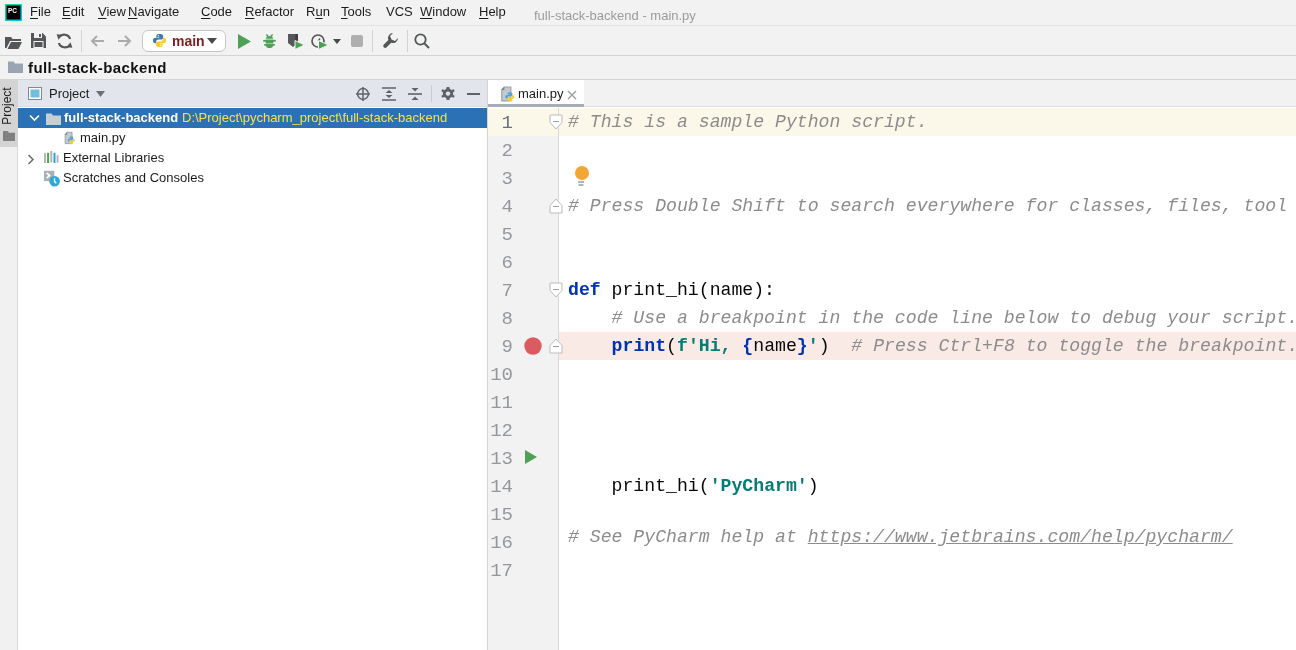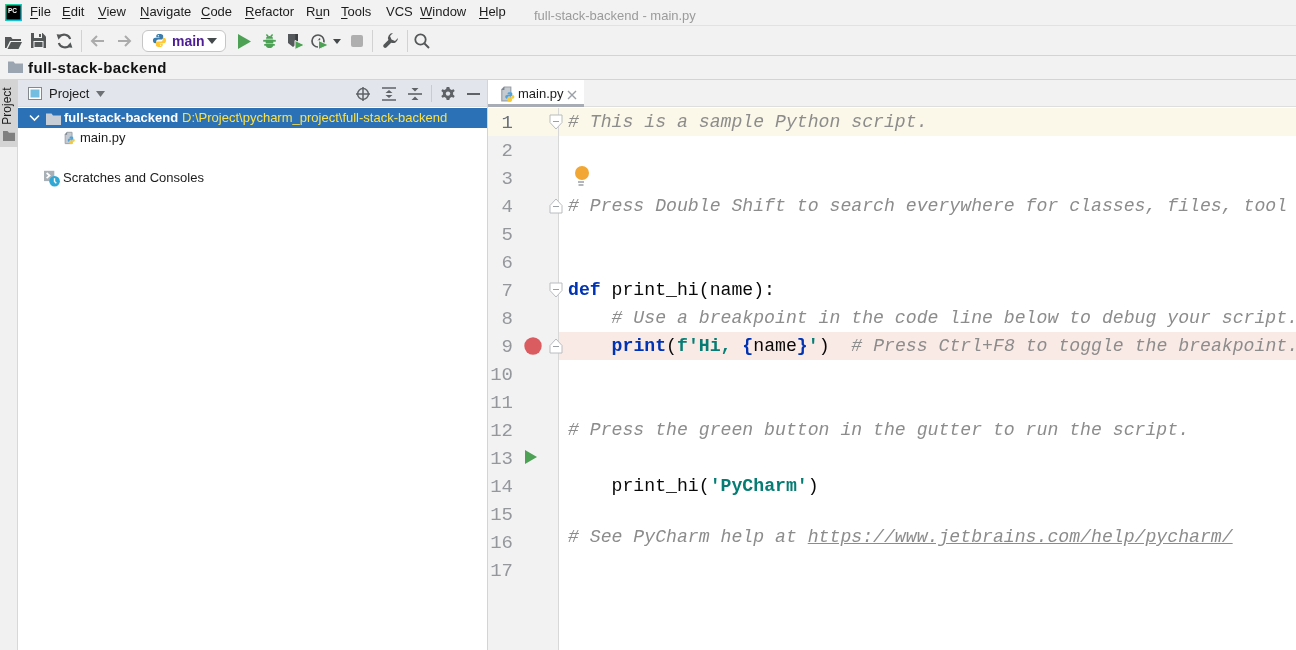--- a/index.html
+++ b/index.html
@@ -70,21 +70,21 @@
           <stop offset="1" stop-color="#07C3F2"></stop>
   </linearGradient>
       </defs>
   <rect x="0" y="0" width="17" height="17" fill="url(#pcg)"></rect>
   <rect x="1.5" y="1.5" width="14" height="14" fill="#010101"></rect>
   <text x="3" y="8.5" font-size="6.5" font-weight="bold" fill="#fff" font-family="Liberation Sans">PC</text>
 </svg>
 <div class="menu" style="left:30px"><u>F</u>ile</div>
 <div class="menu" style="left:62px"><u>E</u>dit</div>
 <div class="menu" style="left:98px"><u>V</u>iew</div>
-<div class="menu" style="left:140px"><u>N</u>avigate</div>
+<div class="menu" style="left:128px"><u>N</u>avigate</div>
 <div class="menu" style="left:201px"><u>C</u>ode</div>
 <div class="menu" style="left:245px"><u>R</u>efactor</div>
 <div class="menu" style="left:306px">R<u>u</u>n</div>
 <div class="menu" style="left:341px"><u>T</u>ools</div>
 <div class="menu" style="left:386px">VCS</div>
 <div class="menu" style="left:420px"><u>W</u>indow</div>
 <div class="menu" style="left:479px"><u>H</u>elp</div>
 <div id="title">full-stack-backend - main.py</div>
 
 <div id="toolbar" class="abs"></div>
@@ -109,21 +109,21 @@
 <svg class="abs" style="left:90px;top:35px" width="15" height="12">
   <path fill="none" stroke="#ABABAB" stroke-width="2" d="M14 6 H2 M7 1 L2 6 L7 11"></path>
 </svg>
 <svg class="abs" style="left:117px;top:35px" width="15" height="12">
   <path fill="none" stroke="#ABABAB" stroke-width="2" d="M1 6 H13 M8 1 L13 6 L8 11"></path>
 </svg>
 <div class="abs" style="left:142px;top:30px;width:84px;height:22px;background:#fff;border:1px solid #C6C6C6;border-radius:6px"></div>
 <svg class="abs" style="left:152px;top:33px" width="15" height="15">
       <use href="#pylogo"></use>
     </svg>
-<div class="abs" style="left:172px;top:33px;font-size:14px;font-weight:600;color:#4c1d95">main</div>
+<div class="abs" style="left:172px;top:33px;font-size:14px;font-weight:600;color:#7f1d1d">main</div>
 <svg class="abs" style="left:207px;top:38px" width="10" height="6">
       <path fill="#44494B" d="M0 0 H10 L5 6 Z"></path>
     </svg>
 <svg class="abs" style="left:238px;top:34px" width="13" height="15">
       <path fill="#4CA154" d="M0 0 L13 7.5 L0 15 Z"></path>
     </svg>
 <svg class="abs" style="left:263px;top:34px" width="13" height="14" viewBox="0 0 13 14">
   <path stroke="#4CA154" stroke-width="1.5" fill="none" d="M3.4 0.4 L5.2 2.4 M9.6 0.4 L7.8 2.4"></path>
   <path fill="#4CA154" d="M3.1 4.3 C3.1 2.9 4.5 2 6.5 2 C8.5 2 9.9 2.9 9.9 4.3 V4.7 H3.1 Z"></path>
   <path fill="#4CA154" d="M0.2 5.9 H12.8 V7.7 H0.2 Z"></path>
@@ -205,20 +205,33 @@
           <path fill="#C8CED6" d="M0 1.5 L5.5 1.5 L7 3.5 L15 3.5 L15 13 L0 13 Z"></path>
         </svg>
     <span style="left:46px;font-weight:bold">full-stack-backend</span>
     <span style="left:164px;color:#fde047">D:\Project\pycharm_project\full-stack-backend</span>
   </div>
   <div class="row" style="top:21px">
     <svg style="left:45px;top:3px" width="14" height="15" viewBox="0 0 14 15">
           <use href="#pyfile" transform="scale(0.875,0.9375)"></use>
         </svg>
     <span style="left:62px">main.py</span>
+  </div>
+  <div class="row" style="top:41px">
+    <svg style="left:9px;top:6px" width="8" height="11">
+          <path fill="none" stroke="#6E7173" stroke-width="1.6" d="M1.5 1 L6 5.5 L1.5 10"></path>
+        </svg>
+    <svg style="left:26px;top:3px" width="15" height="12">
+      <rect x="0" y="2.2" width="1.9" height="9.8" fill="#AEB4BA"></rect>
+      <rect x="3.1" y="1.8" width="2" height="10.2" fill="#54A343"></rect>
+      <rect x="6.3" y="0" width="2" height="11.4" fill="#AEB4BA"></rect>
+      <rect x="9.5" y="1.8" width="2" height="10.1" fill="#29A3DD"></rect>
+      <rect x="12.6" y="4.2" width="1.9" height="7.5" fill="#AEB4BA"></rect>
+    </svg>
+    <span style="left:45px">External Libraries</span>
   </div>
   <div class="row" style="top:61px">
     <svg style="left:26px;top:2px" width="18" height="18">
       <rect x="0" y="0.8" width="10.3" height="10.3" fill="#A9B0B6"></rect>
       <path stroke="#fff" stroke-width="1.7" fill="none" d="M2.6 3 L5.6 5.6 L2.6 8.2"></path>
       <circle cx="10.6" cy="11.2" r="5.3" fill="#2FA8D5"></circle>
       <path stroke="#fff" stroke-width="1.4" fill="none" d="M10.5 8.3 V11.5 L12.3 13.2"></path>
     </svg>
     <span style="left:45px">Scratches and Consoles</span>
   </div>
@@ -257,21 +270,20 @@
   <div class="ln" style="top:364px">14</div>
   <div class="ln" style="top:392px">15</div>
   <div class="ln" style="top:420px">16</div>
   <div class="ln" style="top:448px">17</div>
 
   <div class="cl cmt" style="top:0"># This is a sample Python script.</div>
   <div class="cl cmt" style="top:84px"># Press Double Shift to search everywhere for classes, files, tool windows, actions, and settings.</div>
   <div class="cl" style="top:168px"><span class="kw">def</span> print_hi(name):</div>
   <div class="cl cmt" style="top:196px">    # Use a breakpoint in the code line below to debug your script.</div>
   <div class="cl" style="top:224px">    <span class="kw">print</span>(<span class="str">f'Hi, </span><span class="brace">{</span>name<span class="brace">}</span><span class="str">'</span>)<span class="cmt">  # Press Ctrl+F8 to toggle the breakpoint.</span></div>
-  <div class="cl cmt" style="top:308px"># Press the green button in the gutter to run the script.</div>
   <div class="cl" style="top:364px">    print_hi(<span class="str">'PyCharm'</span>)</div>
   <div class="cl cmt" style="top:415px"># See PyCharm help at <span style="text-decoration:underline">https://www.jetbrains.com/help/pycharm/</span></div>
 
   <svg style="left:36px;top:229px" width="18" height="18">
         <circle cx="9" cy="9" r="8.7" fill="#DB5C60"></circle>
       </svg>
   <svg style="left:37px;top:342px" width="12" height="14">
         <path fill="#4CA154" d="M0 0 L12 7 L0 14 Z"></path>
       </svg>
   <svg style="left:61px;top:6px" width="14" height="16">

